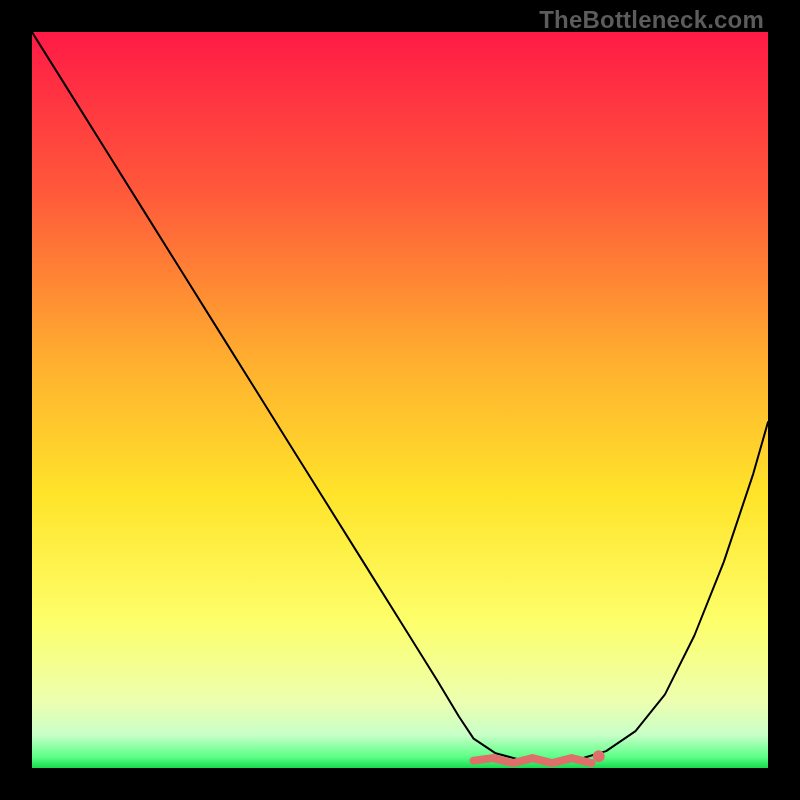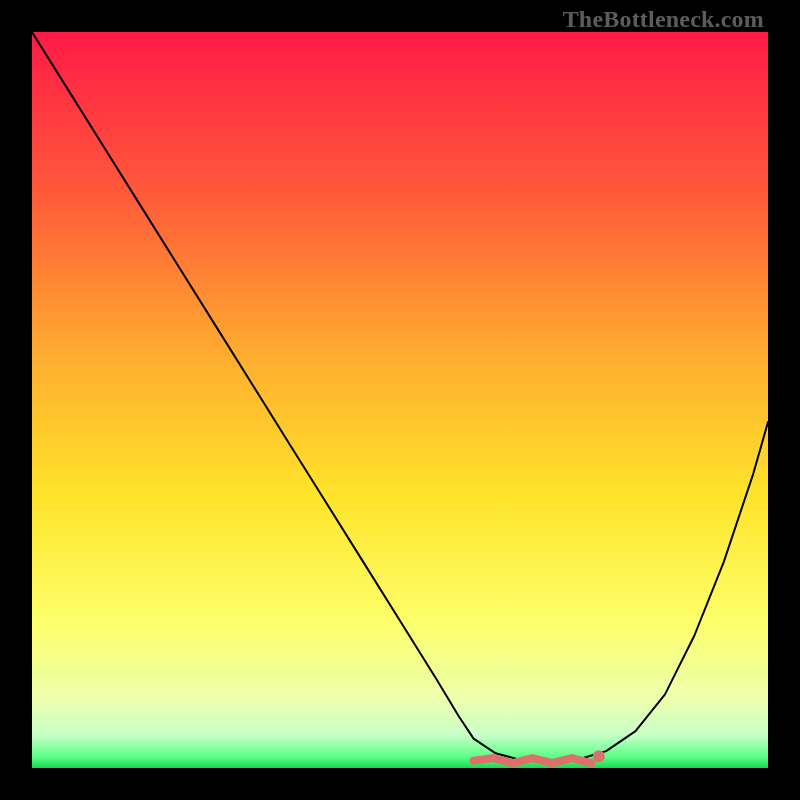--- a/index.html
+++ b/index.html
@@ -28,21 +28,20 @@
   }
   .watermark {
     position: absolute;
     top: 6px;
     right: 36px;
     color: #5c5c5c;
     font-size: 24px;
     font-weight: 600;
     letter-spacing: 0.2px;
     user-select: none;
-    font-family: Liberation Serif, serif;
   }
   svg {
     display: block;
   }
 </style>
 </head>
 <body>
 
 <div class="watermark">TheBottleneck.com</div>
 

